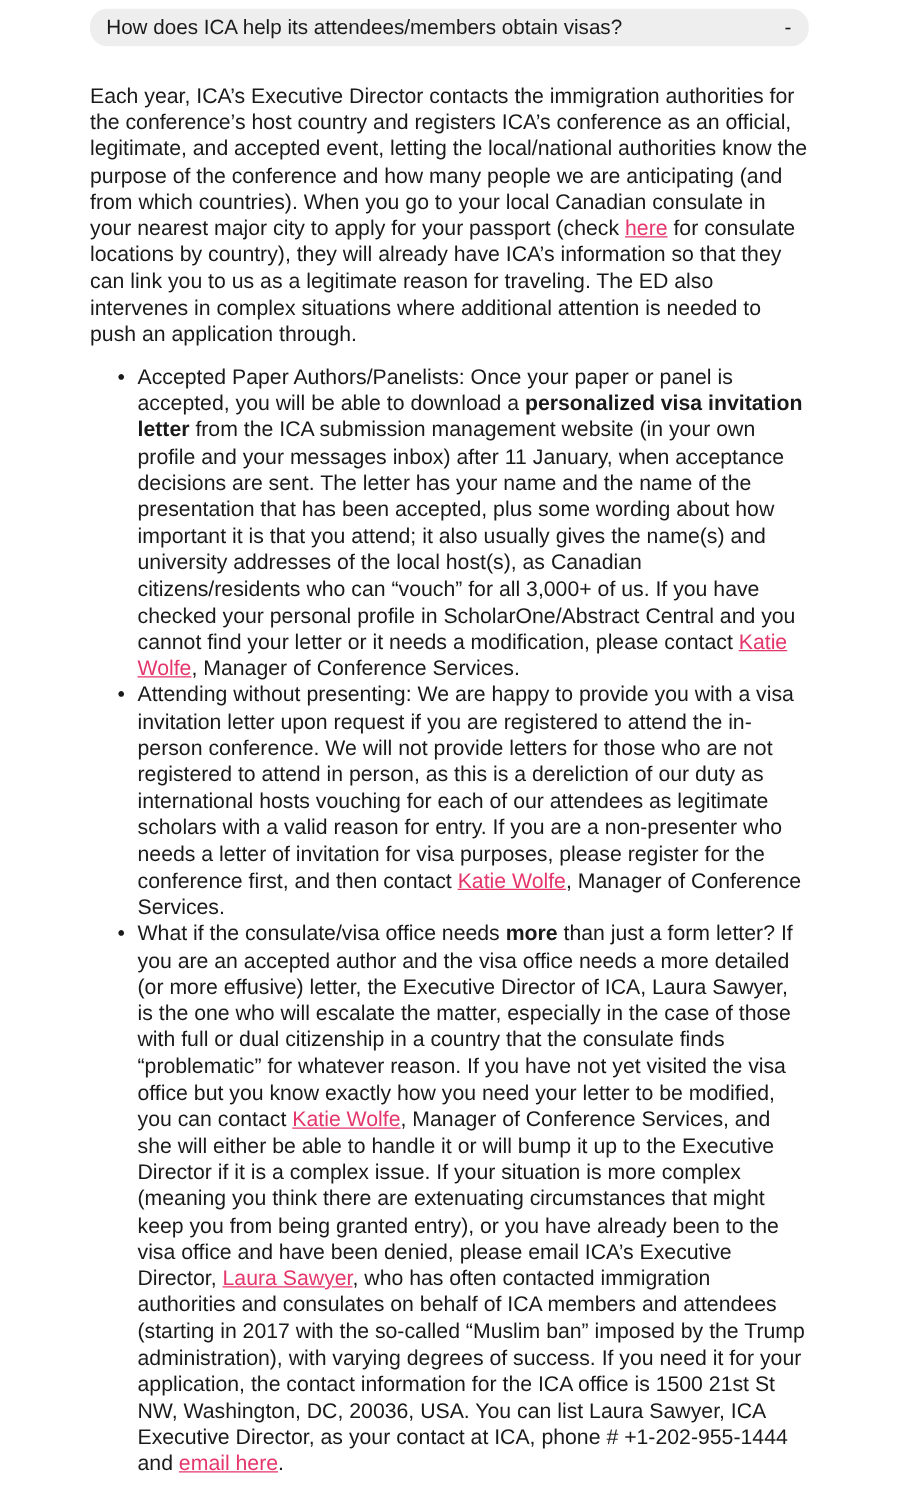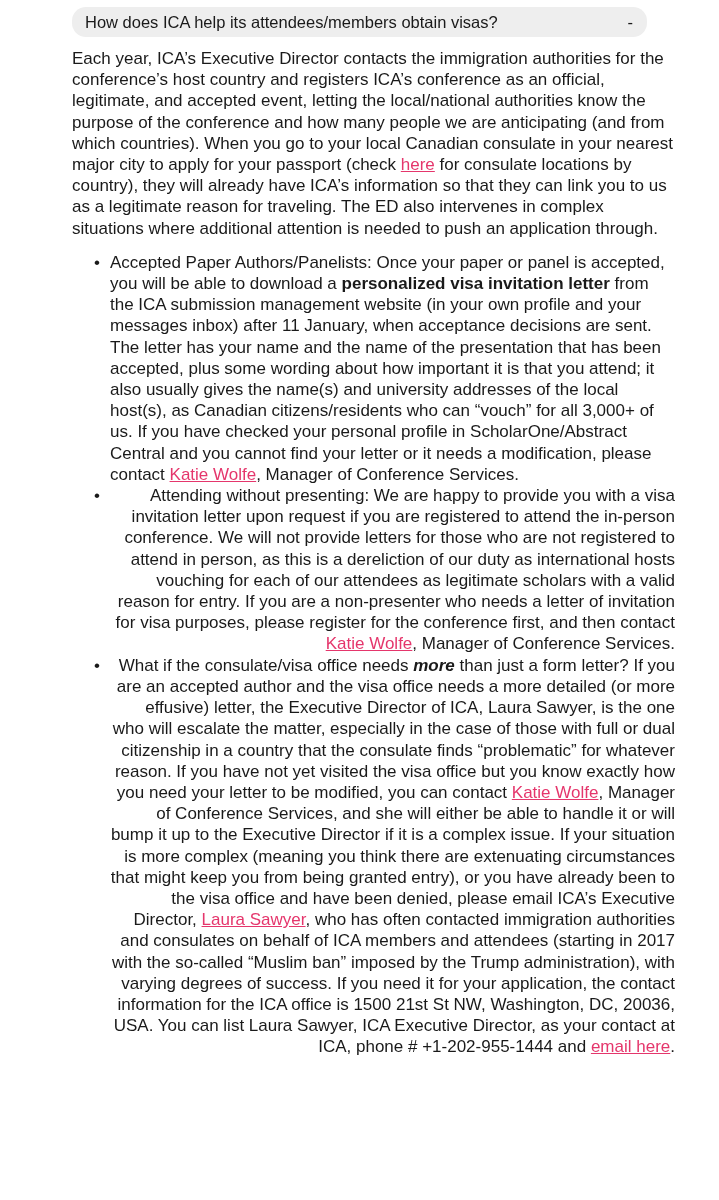--- a/index.html
+++ b/index.html
@@ -46,22 +46,22 @@
   .accordion-toggle {
     font-size: 16.5px;
     line-height: 19px;
     color: #1a1a1a;
     flex: 0 0 auto;
     padding-left: 10px;
   }
 
   
   .accordion-body {
-    margin: 0 44px 0 72px;
-    padding-top: 11px;
+    margin: 0 72px 0 72px;
+    padding-top: 29px;
   }
 
   .intro-paragraph {
     font-size: 17px;
     line-height: 21.2px;
     color: #1a1a1a;
     margin: 0;
     text-align: left;
   }
 
@@ -73,41 +73,39 @@
   ul.faq-list > li {
     position: relative;
     padding-left: 38px;
     font-size: 17px;
     line-height: 21.2px;
     color: #1a1a1a;
     margin: 0 0 0 0;
   }
   ul.faq-list > li + li {
     margin-top: 0px;
-    text-align: right;
   }
   ul.faq-list > li::before {
     content: "\2022";
     position: absolute;
     left: 22px;
     top: 0;
     font-size: 17px;
     line-height: 21.2px;
     color: #1a1a1a;
   }
 
   .lead {
     font-weight: normal;
   }
   .strong {
     font-weight: bold;
   }
   .bold-italic {
     font-weight: bold;
-    font-style: italic;
   }
 
   a.link {
     color: #e5366c;
     text-decoration: underline;
     text-decoration-color: #e5366c;
     text-underline-offset: 1px;
     cursor: pointer;
   }
 </style>

